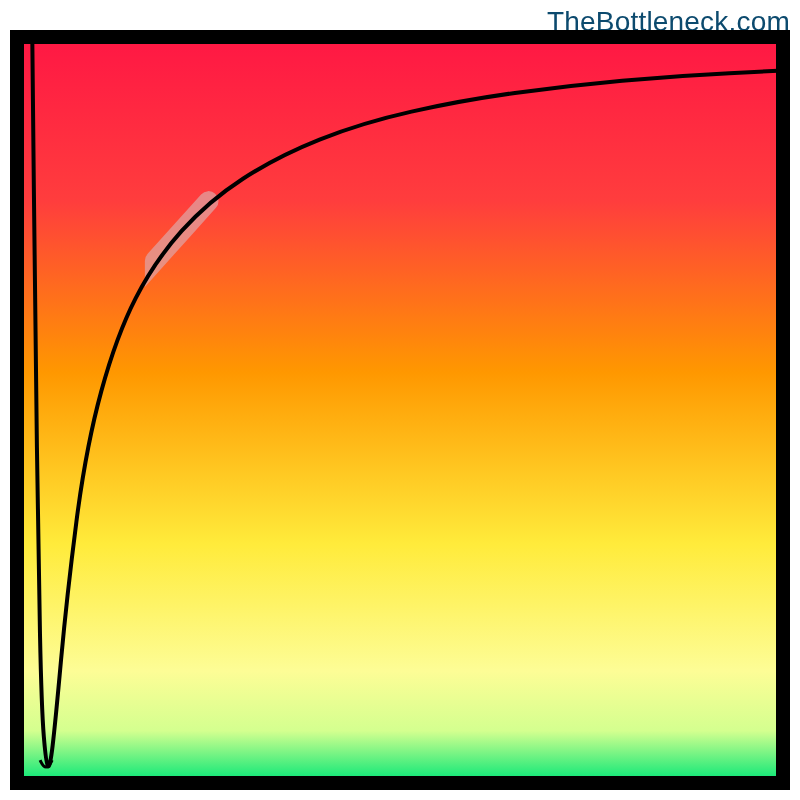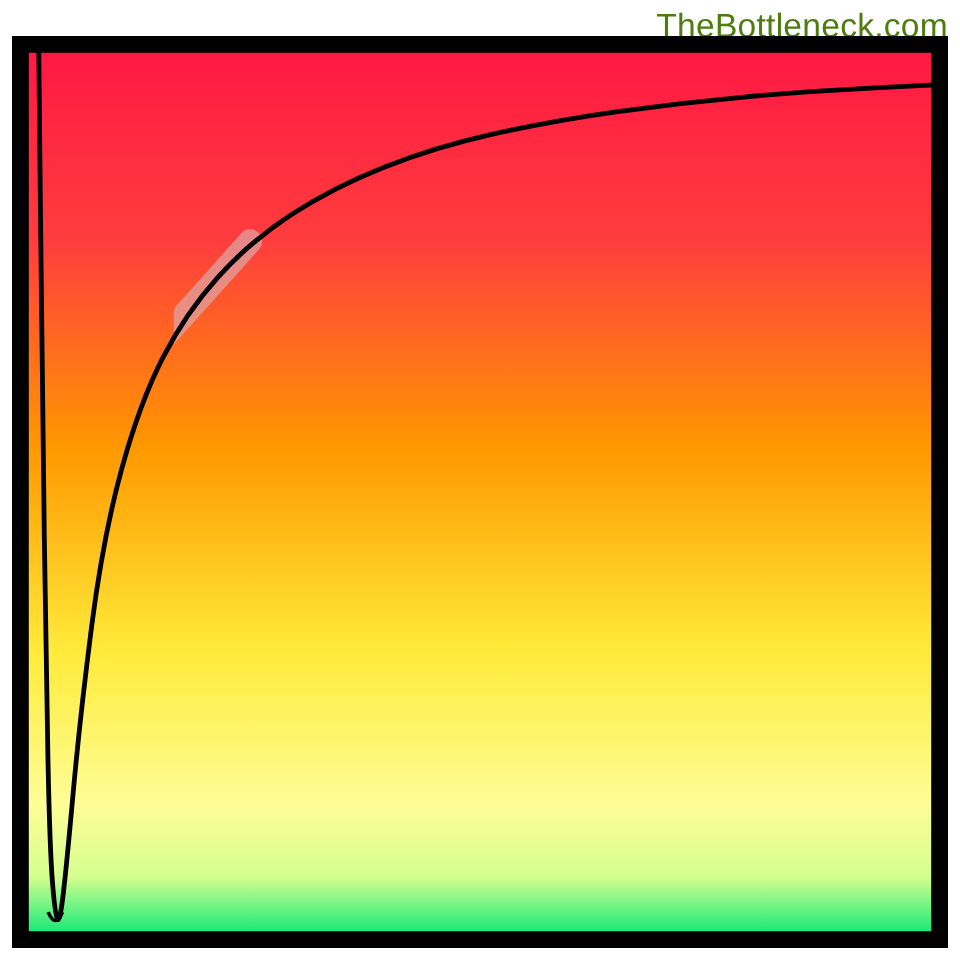--- a/index.html
+++ b/index.html
@@ -14,21 +14,21 @@
     position: relative;
     width: 800px;
     height: 800px;
   }
   .watermark {
     position: absolute;
     top: 6px;
     right: 10px;
     font-size: 28px;
     font-weight: 400;
-    color: #4d7c0f;
+    color: #0c4a6e;
     letter-spacing: 0.2px;
     user-select: none;
   }
   svg {
     display: block;
     position: absolute;
     top: 30px;
     left: 10px;
   }
 </style>

